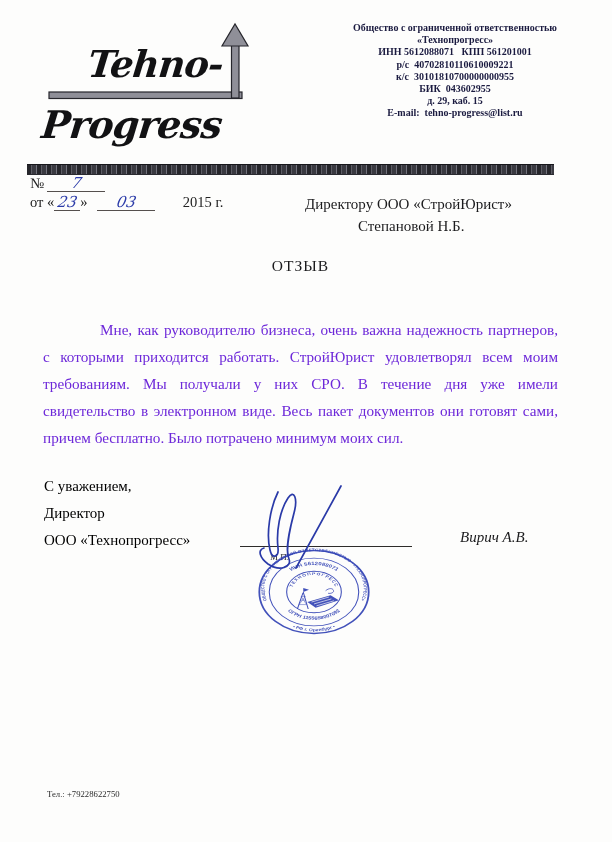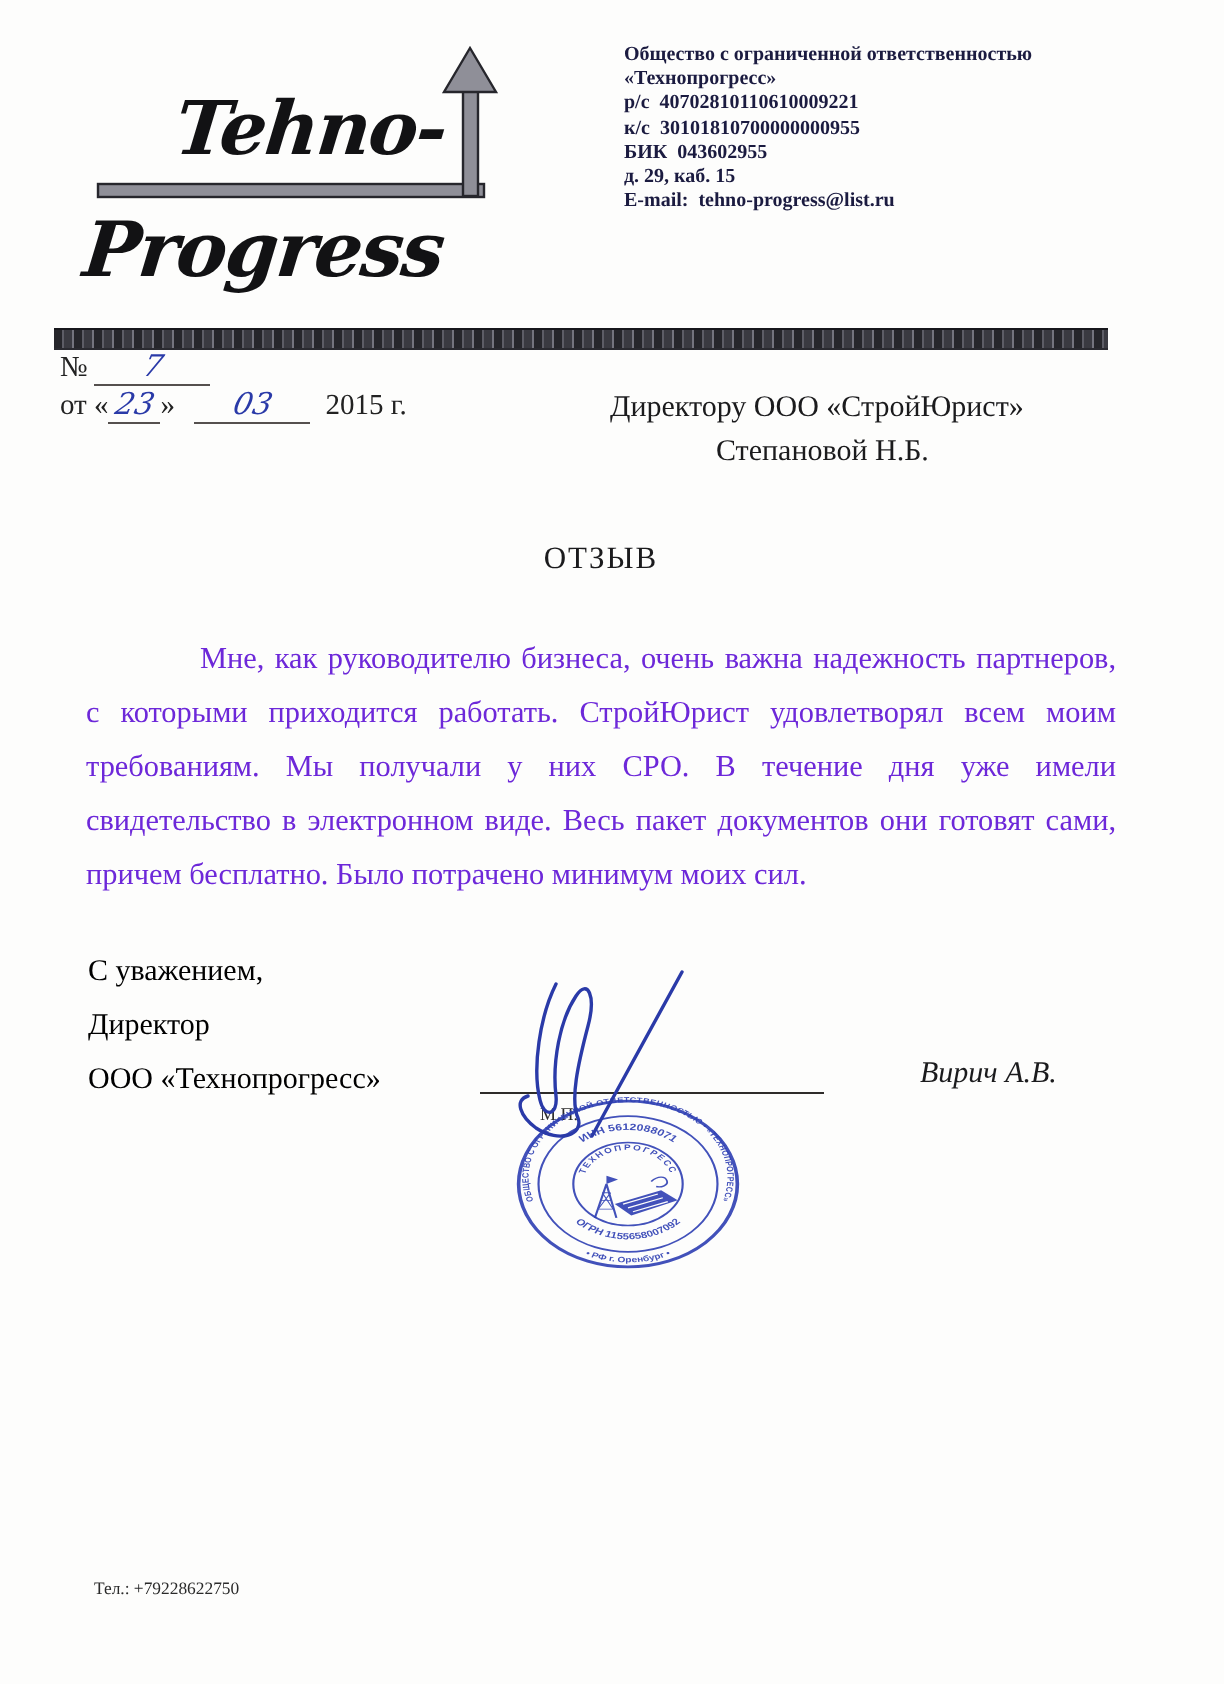--- a/index.html
+++ b/index.html
@@ -8,21 +8,21 @@
 
   
   .logo-script{position:absolute;font-family:"DejaVu Serif",serif;font-style:italic;font-weight:bold;
                color:#121214;transform:skewX(-6deg);letter-spacing:-1px;white-space:nowrap;}
   .logo-line1{left:88px;top:42px;font-size:37px;}
   .logo-line2{left:42px;top:102px;font-size:38px;}
   .logo-arrow{position:absolute;left:45px;top:22px;}
 
   .company-info{position:absolute;left:312px;top:22px;width:286px;
                 font-size:10px;line-height:12.2px;font-weight:bold;color:#1b1b40;}
-  .company-info div{white-space:pre-wrap;}
+  .company-info div{white-space:pre-wrap;text-align:center;}
 
   .divider-bar{position:absolute;left:27px;top:164px;width:527px;height:9px;
       border-top:1px solid #17171c;border-bottom:1px solid #2a2a30;
       background-image:repeating-linear-gradient(90deg,
         #26262b 0px,#26262b 4px,#5d5d66 4px,#5d5d66 5px,
         #3a3a41 5px,#3a3a41 9px,#74747e 9px,#74747e 10px);}
 
   
   .ref-line{position:absolute;left:30px;font-size:14.5px;color:#222;}
   .ref-num{top:175px;}
@@ -30,21 +30,21 @@
   .u-line{display:inline-block;border-bottom:1.2px solid #55504e;text-align:center;
           vertical-align:baseline;line-height:16px;}
   .hand{font-family:"DejaVu Serif",serif;font-style:italic;color:#2a3aa8;font-size:15px;
         display:inline-block;transform:skewX(-12deg);}
 
   
   .recipient-1{position:absolute;left:305px;top:196px;font-size:15px;}
   .recipient-2{position:absolute;left:358px;top:218px;font-size:15px;}
 
   
-  .letter-title{position:absolute;left:43px;top:271px;width:515px;text-align:center;
+  .letter-title{position:absolute;left:43px;top:257px;width:515px;text-align:center;
                 font-size:15.5px;letter-spacing:1px;color:#1b1b1d;}
   .letter-body{position:absolute;left:43px;top:316px;width:515px;
                font-size:15.2px;line-height:27px;text-align:justify;text-indent:57px;color:#6d28d9;}
 
   
   .closing{position:absolute;left:44px;font-size:15px;color:#000000;}
   .c1{top:478px;} .c2{top:505px;} .c3{top:532px;}
   .signer-name{position:absolute;left:460px;top:529px;font-size:15px;font-style:italic;}
   .sig-line{position:absolute;left:240px;top:546px;width:172px;height:1.3px;background:#2e2c2a;}
   .seal-mark{position:absolute;left:270px;top:552px;font-size:9px;color:#2b2b2b;}
@@ -66,37 +66,38 @@
       <rect x="186.5" y="20" width="7.5" height="56"></rect>
       <polygon points="177,24 203,24 190,2"></polygon>
     </g>
   </svg>
   <div class="logo-script logo-line1">Tehno-</div>
   <div class="logo-script logo-line2">Progress</div>
 
   <div class="company-info">
     <div>Общество с ограниченной ответственностью</div>
     <div>«Технопрогресс»</div>
+    <div>ИНН 5612088071   КПП 561201001</div>
     <div>р/с  40702810110610009221</div>
     <div>к/с  30101810700000000955</div>
     <div>БИК  043602955</div>
     <div>д. 29, каб. 15</div>
     <div>E-mail:  tehno-progress@list.ru</div>
   </div>
 
   <div class="divider-bar"></div>
 
   <div class="ref-line ref-num">
     <span>№</span>
     <span class="u-line" style="width:58px;"><span class="hand">7</span></span>
   </div>
   <div class="ref-line ref-date">
     <span>от «</span><span class="u-line" style="width:26px;"><span class="hand">23</span></span><span>»</span>
     <span class="u-line" style="width:58px;margin-left:6px;"><span class="hand">03</span></span>
-    <span style="margin-left:4px;">2015 г.</span>
+    <span style="margin-left:24px;">2015 г.</span>
   </div>
 
   <div class="recipient-1">Директору ООО «СтройЮрист»</div>
   <div class="recipient-2">Степановой Н.Б.</div>
 
   <div class="letter-title">ОТЗЫВ</div>
   <div class="letter-body">Мне, как руководителю бизнеса, очень важна надежность партнеров, с которыми приходится работать. СтройЮрист удовлетворял всем моим требованиям. Мы получали у них СРО. В течение дня уже имели свидетельство в электронном виде. Весь пакет документов они готовят сами, причем бесплатно. Было потрачено минимум моих сил.</div>
 
   <div class="closing c1">С уважением,</div>
   <div class="closing c2">Директор</div>

